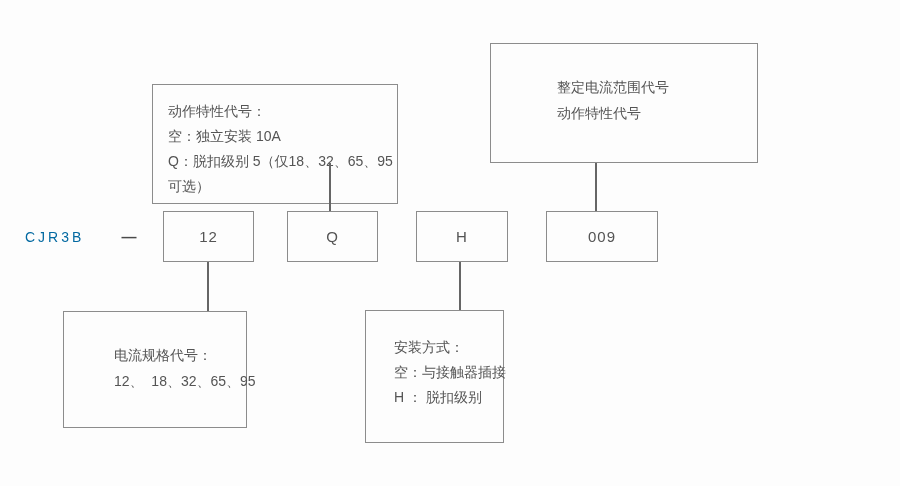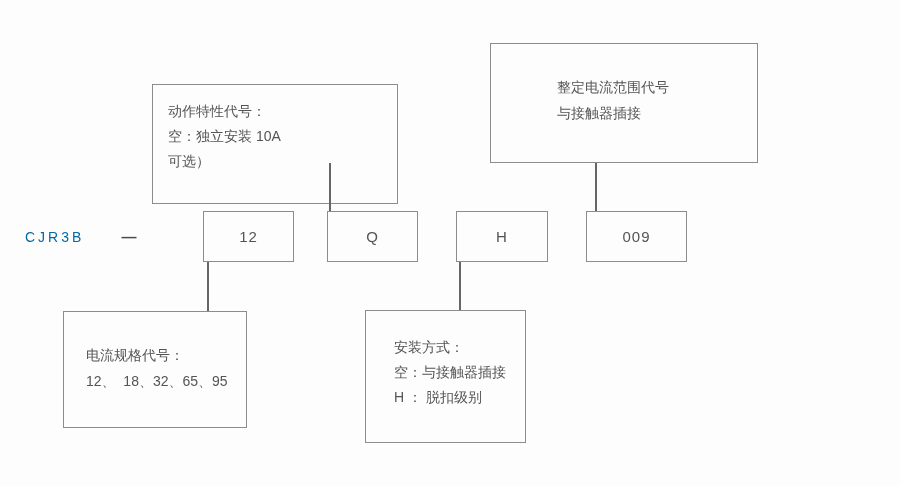--- a/index.html
+++ b/index.html
@@ -39,21 +39,20 @@
     top:211px;
     height:51px;
     border:1px solid var(--border);
     box-sizing:border-box;
     display:flex;
     align-items:center;
     justify-content:center;
     font-size:15px;
     color:var(--text);
     letter-spacing:1px;
-    margin-left:40px;
   }
   .connector{
     position:absolute;
     width:2px;
     background:var(--connector);
   }
   .prefix{
     position:absolute;
     left:25px;
     top:211px;
@@ -76,48 +75,49 @@
     font-size:15px;
     font-weight:700;
     color:#4a4a4a;
   }
   
   .callout-trip-class{left:152px;top:43px;width:246px;height:120px;padding:14px 6px 0 15px;margin-top:41px;}
   .callout-trip-class .ln{line-height:25px;}
   .callout-current-range{left:490px;top:43px;width:268px;height:120px;padding:30px 0 0 66px;}
   .callout-current-range .ln{line-height:26px;}
   .callout-current-spec{left:63px;top:311px;width:184px;height:117px;padding:30px 0 0 22px;}
-  .callout-current-spec .ln{line-height:26px;}
-  .callout-mounting{left:365px;top:310px;width:161px;height:133px;padding:24px 0 0 28px;}
+  .callout-current-spec .ln{line-height:26px;margin-left:28px;}
+  .callout-mounting{left:365px;top:310px;width:139px;height:133px;padding:24px 0 0 28px;}
   .callout-mounting .ln{line-height:25px;}
 
   .code-current-spec{left:163px;width:91px;}
   .code-trip-class{left:287px;width:91px;}
   .code-mounting{left:416px;width:92px;}
-  .code-current-range{left:546px;width:101px;text-align:right;}
+  .code-current-range{left:546px;width:112px;text-align:right;}
 
   .conn-trip-class{left:329px;top:163px;height:48px;}
   .conn-current-range{left:595px;top:163px;height:48px;}
   .conn-current-spec{left:207px;top:262px;height:49px;}
   .conn-mounting{left:459px;top:262px;height:48px;}
 </style>
 </head>
 <body>
 
 <div class="canvas">
 
   <div class="box callout callout-trip-class">
     <div class="ln">动作特性代号：</div>
     <div class="ln">空：独立安装 10A</div>
+    <div class="ln">Q：脱扣级别 5（仅18、32、65、95</div>
     <div class="ln">可选）</div>
   </div>
 
   <div class="box callout callout-current-range">
     <div class="ln">整定电流范围代号</div>
-    <div class="ln">与接触器插接</div>
+    <div class="ln">动作特性代号</div>
   </div>
 
   <div class="prefix">CJR3B</div>
   <div class="separator">—</div>
 
   <div class="code-box code-current-spec">12</div>
   <div class="code-box code-trip-class">Q</div>
   <div class="code-box code-mounting">H</div>
   <div class="code-box code-current-range">009</div>
 

